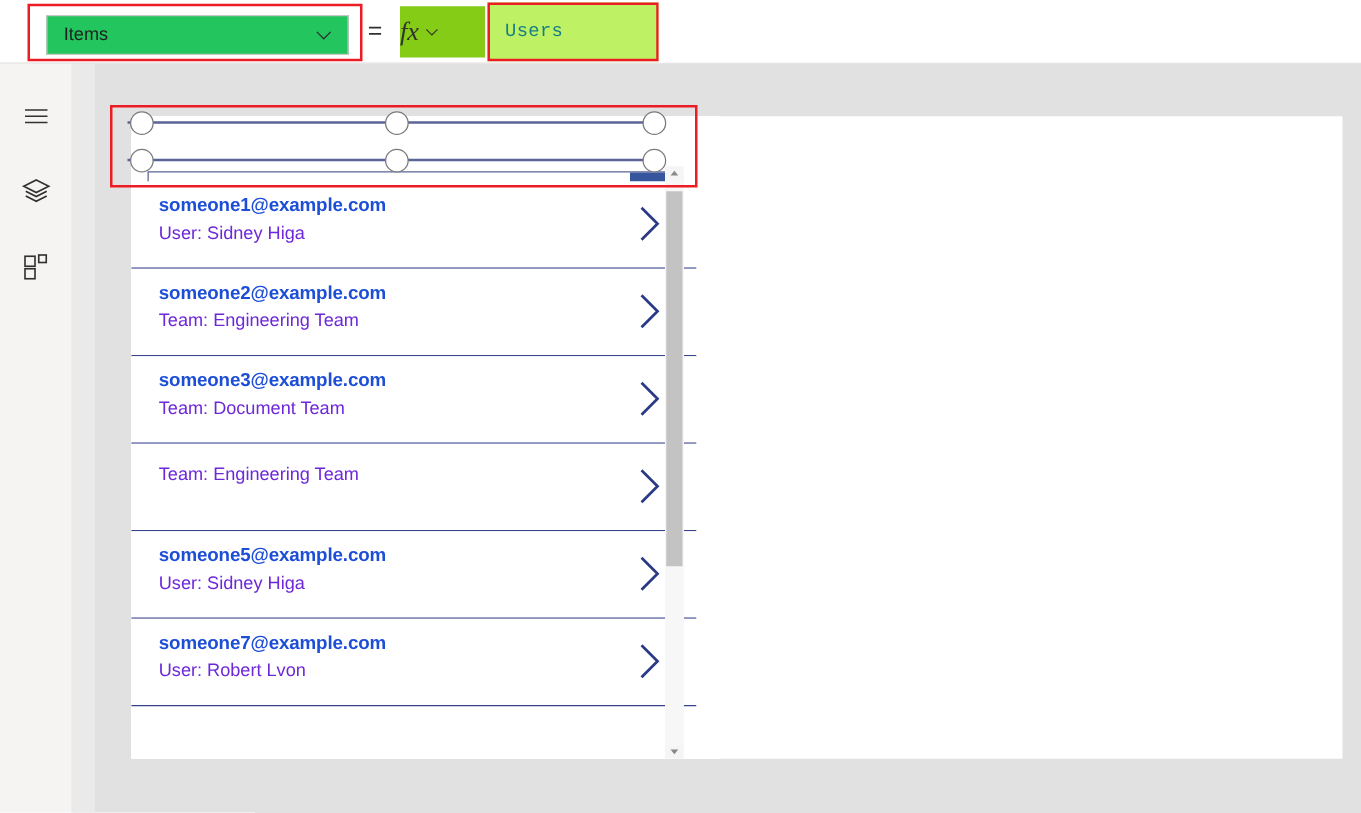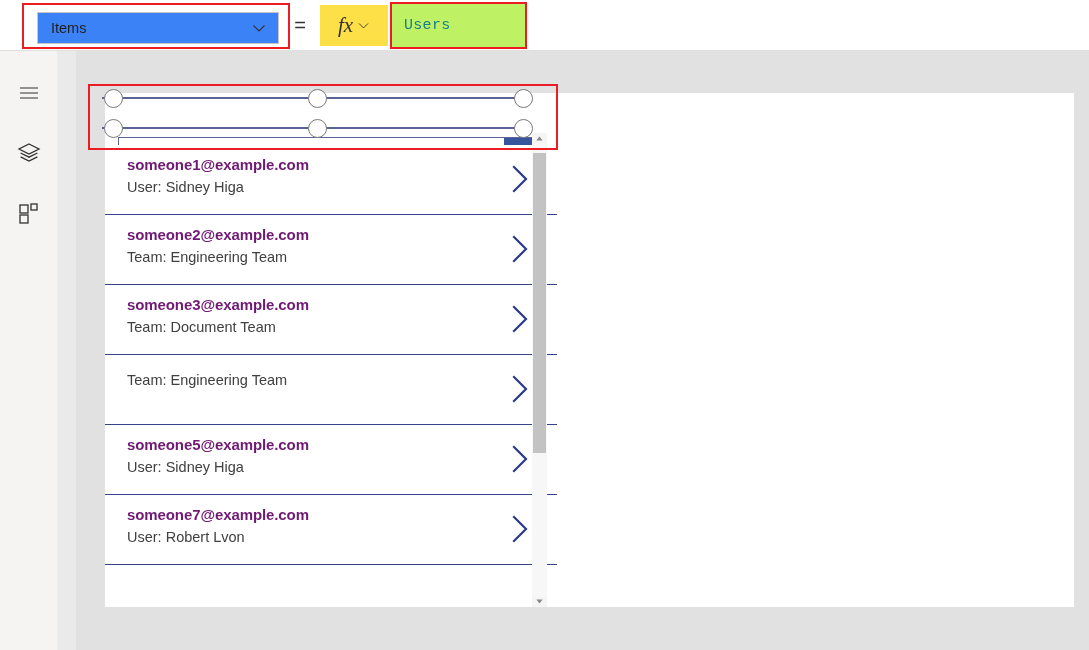--- a/index.html
+++ b/index.html
@@ -19,41 +19,41 @@
     border-bottom: 1px solid #e1dfdd;
   }
   #property-select-wrap {
     position: absolute; left: 22px; top: 3px;
     width: 268px; height: 46px;
     border: 2px solid #ec1c24;
   }
   #property-select {
     position: absolute; left: 13px; top: 7px;
     width: 242px; height: 32px;
-    background: #3b82f6;
+    background: #22c55e;
     border: 1px solid #c8c6c4;
     display: flex; align-items: center;
   }
   #property-select .label {
     font-size: 14.5px; color: #201f1e; margin-left: 13px; flex: 1;
     font-family: "Liberation Sans", sans-serif;
   }
   #property-select .chev { margin-right: 11px; display:flex; }
 
   #equals-sign {
     position: absolute; left: 291px; top: 13px;
     width: 18px; height: 24px;
     font-size: 20px; color: #323130; line-height: 24px; text-align: center;
   }
 
   #fx-button {
     position: absolute; left: 320px; top: 5px;
     width: 68px; height: 41px;
-    background: #fde047;
-    display: flex; align-items: center; justify-content: center; gap: 4px;
+    background: #84cc16;
+    display: flex; align-items: center; justify-content: flex-start; gap: 4px;
   }
   #fx-button .fx {
     font-family: "Liberation Serif", serif;
     font-style: italic; font-size: 21px; color: #323130;
   }
 
   #formula-input-wrap {
     position: absolute; left: 390px; top: 2px;
     width: 137px; height: 47px;
     border: 2px solid #ec1c24;
@@ -117,26 +117,26 @@
     width: 452px;
   }
   .gallery-row {
     position: relative;
     height: 70px;
     border-bottom: 1.6px solid #37438c;
     padding: 11px 0 0 22px;
     background: #ffffff;
   }
   .gallery-row .title {
-    font-size: 15px; font-weight: bold; color: #701a75;
+    font-size: 15px; font-weight: bold; color: #1d4ed8;
     font-family: "Liberation Sans", sans-serif;
     letter-spacing: -0.1px;
   }
   .gallery-row .subtitle {
-    font-size: 14.5px; color: #404040; margin-top: 6px;
+    font-size: 14.5px; color: #6d28d9; margin-top: 6px;
     font-family: "Liberation Sans", sans-serif;
   }
   .gallery-row .chev-next {
     position: absolute; right: 26px; top: 18px;
   }
 
   
   #gallery-scroll {
     position: absolute; left: 427px; top: 40px;
     width: 15px; height: 474px;

